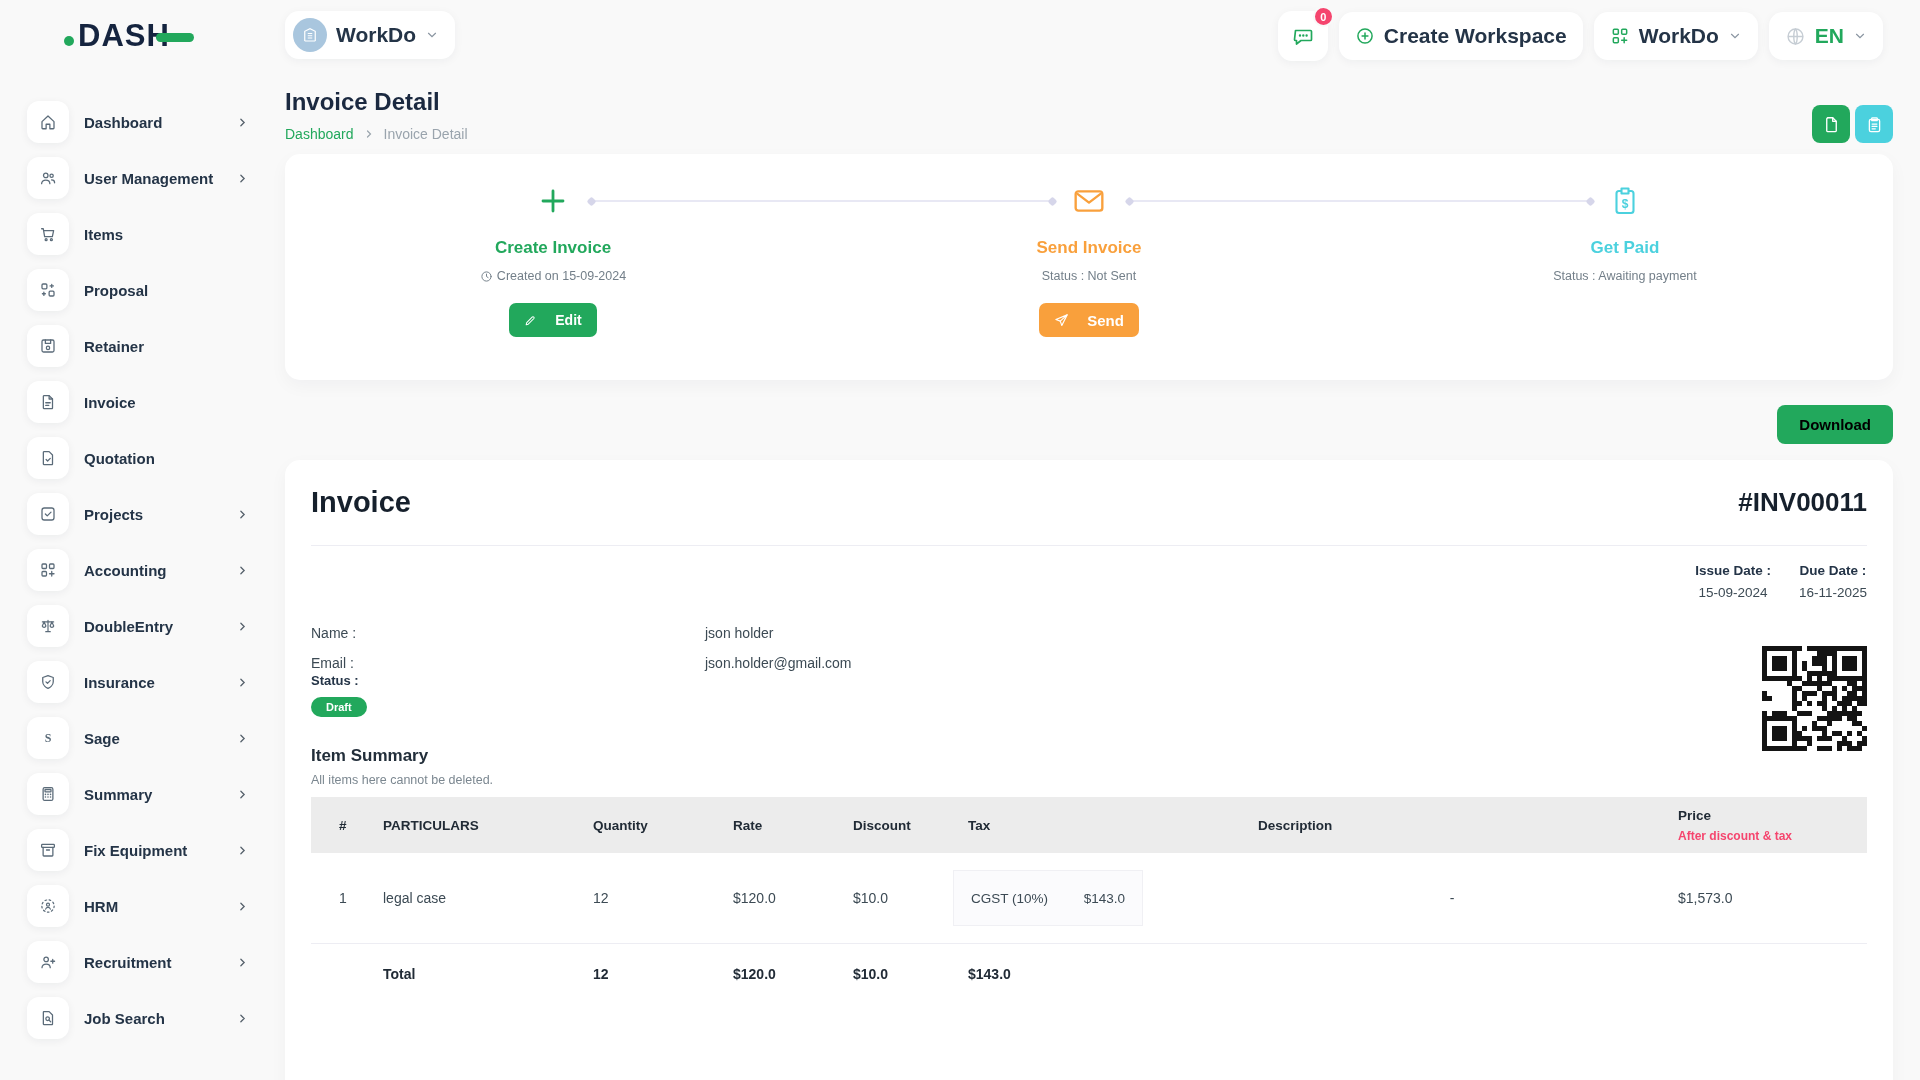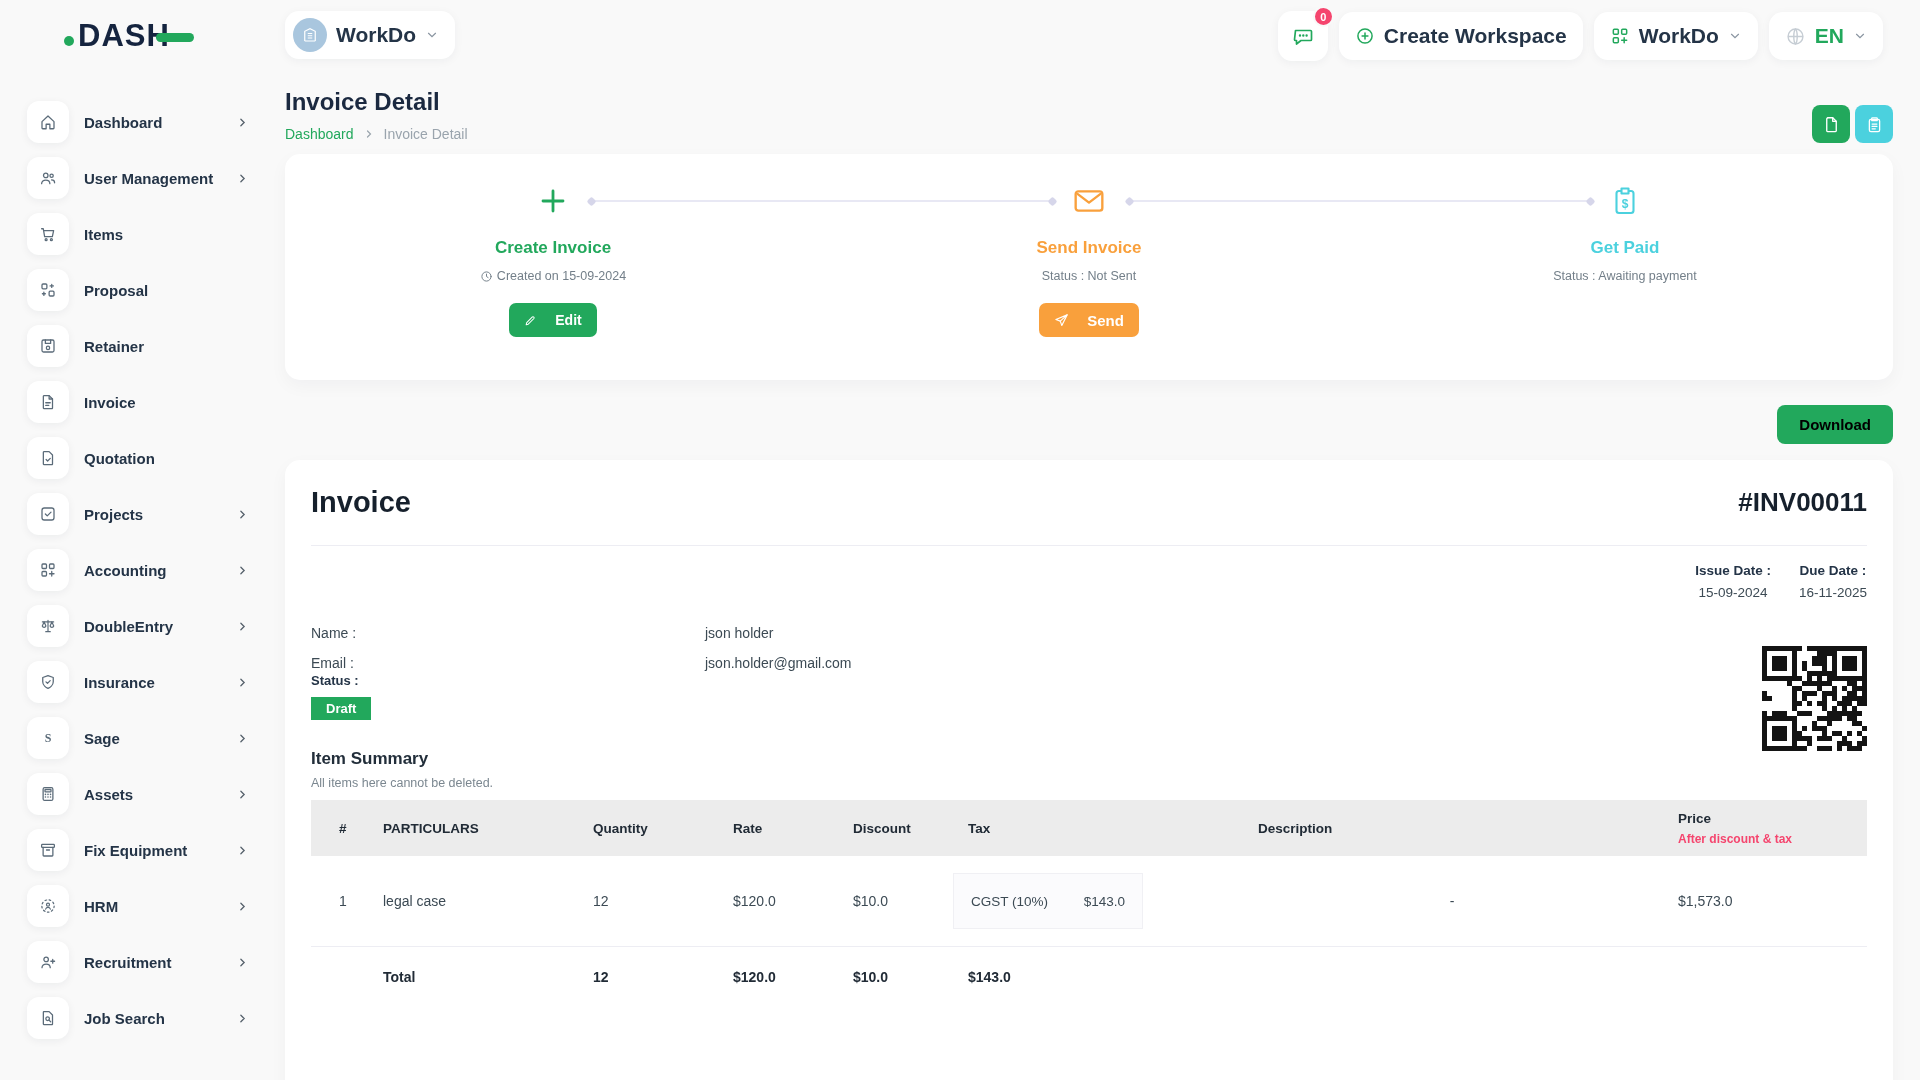--- a/index.html
+++ b/index.html
@@ -74,22 +74,22 @@
   .inv-divider { height:1px; background:#ededf3; margin-top:26px; }
   .dates-block { display:flex; justify-content:flex-end; gap:28px; margin-top:17px; text-align:center; }
   .date-label { font-size:13.5px; font-weight:700; color:#243447; }
   .date-value { font-size:13.5px; color:#3c4a54; margin-top:7px; }
   .party-block { margin-top:22px; }
   .party-row { display:flex; margin-top:9px; font-size:14px; color:#3c4a54; height:21px; align-items:center; }
   .party-label { width:394px; }
   .qr-wrap { position:absolute; right:26px; top:186px; width:105px; height:105px; }
   .status-block { }
   .status-label { font-size:13px; font-weight:700; color:#243447; }
-  .status-badge { display:inline-flex; margin-top:9px; background:#22a85c; color:#fff; font-size:13px; font-weight:700;
-                  border-radius:0; padding:4px 15px; }
+  .status-badge { display:inline-flex; margin-top:9px; background:#22a85c; color:#fff; font-size:11px; font-weight:700;
+                  border-radius:10px; padding:4px 15px; }
   .summary-title { margin-top:29px; font-size:17px; font-weight:600; color:#222e3a; }
   .summary-note { margin-top:7px; font-size:12.5px; color:#7b8790; }
 
   .items-table { margin-top:10px; }
   .tr { display:grid; grid-template-columns:56px 210px 140px 120px 115px 290px 420px 1fr; }
   .th { background:#ececec; min-height:56px; display:flex; flex-direction:column; justify-content:center;
         font-size:13.5px; font-weight:700; color:#212b36; padding:8px 0 8px 16px; }
   .th:first-child, .td:first-child { padding-left:28px; }
   .th-sub { font-size:12px; font-weight:700; color:#f5456e; margin-top:6px; }
   .td { min-height:90px; display:flex; align-items:center; font-size:14px; color:#3c4a54; padding-left:16px; }
@@ -334,21 +334,21 @@
   </div>
 
   <div class="side-item">
     <span class="side-icon">
         <svg width="18" height="18" viewBox="0 0 24 24" fill="none" stroke="currentColor" stroke-width="1.7" stroke-linecap="round">
           <rect x="5.5" y="3.5" width="13" height="17" rx="2"></rect>
           <rect x="8" y="6" width="8" height="3.2" rx=".6"></rect>
           <path d="M8.6 12.5h.01M12 12.5h.01M15.4 12.5h.01M8.6 16h.01M12 16h.01M15.4 16h.01" stroke-width="2.1"></path>
         </svg>
       </span>
-    <span class="side-label">Assets</span>
+    <span class="side-label">Summary</span>
     <span class="side-chev">
         <svg width="13" height="13" viewBox="0 0 24 24" fill="none" stroke="currentColor" stroke-width="2.4" stroke-linecap="round">
           <path d="m9 6 6 6-6 6"></path>
         </svg>
       </span>
   </div>
 
   <div class="side-item">
     <span class="side-icon">
         <svg width="18" height="18" viewBox="0 0 24 24" fill="none" stroke="currentColor" stroke-width="1.7" stroke-linecap="round" stroke-linejoin="round">

